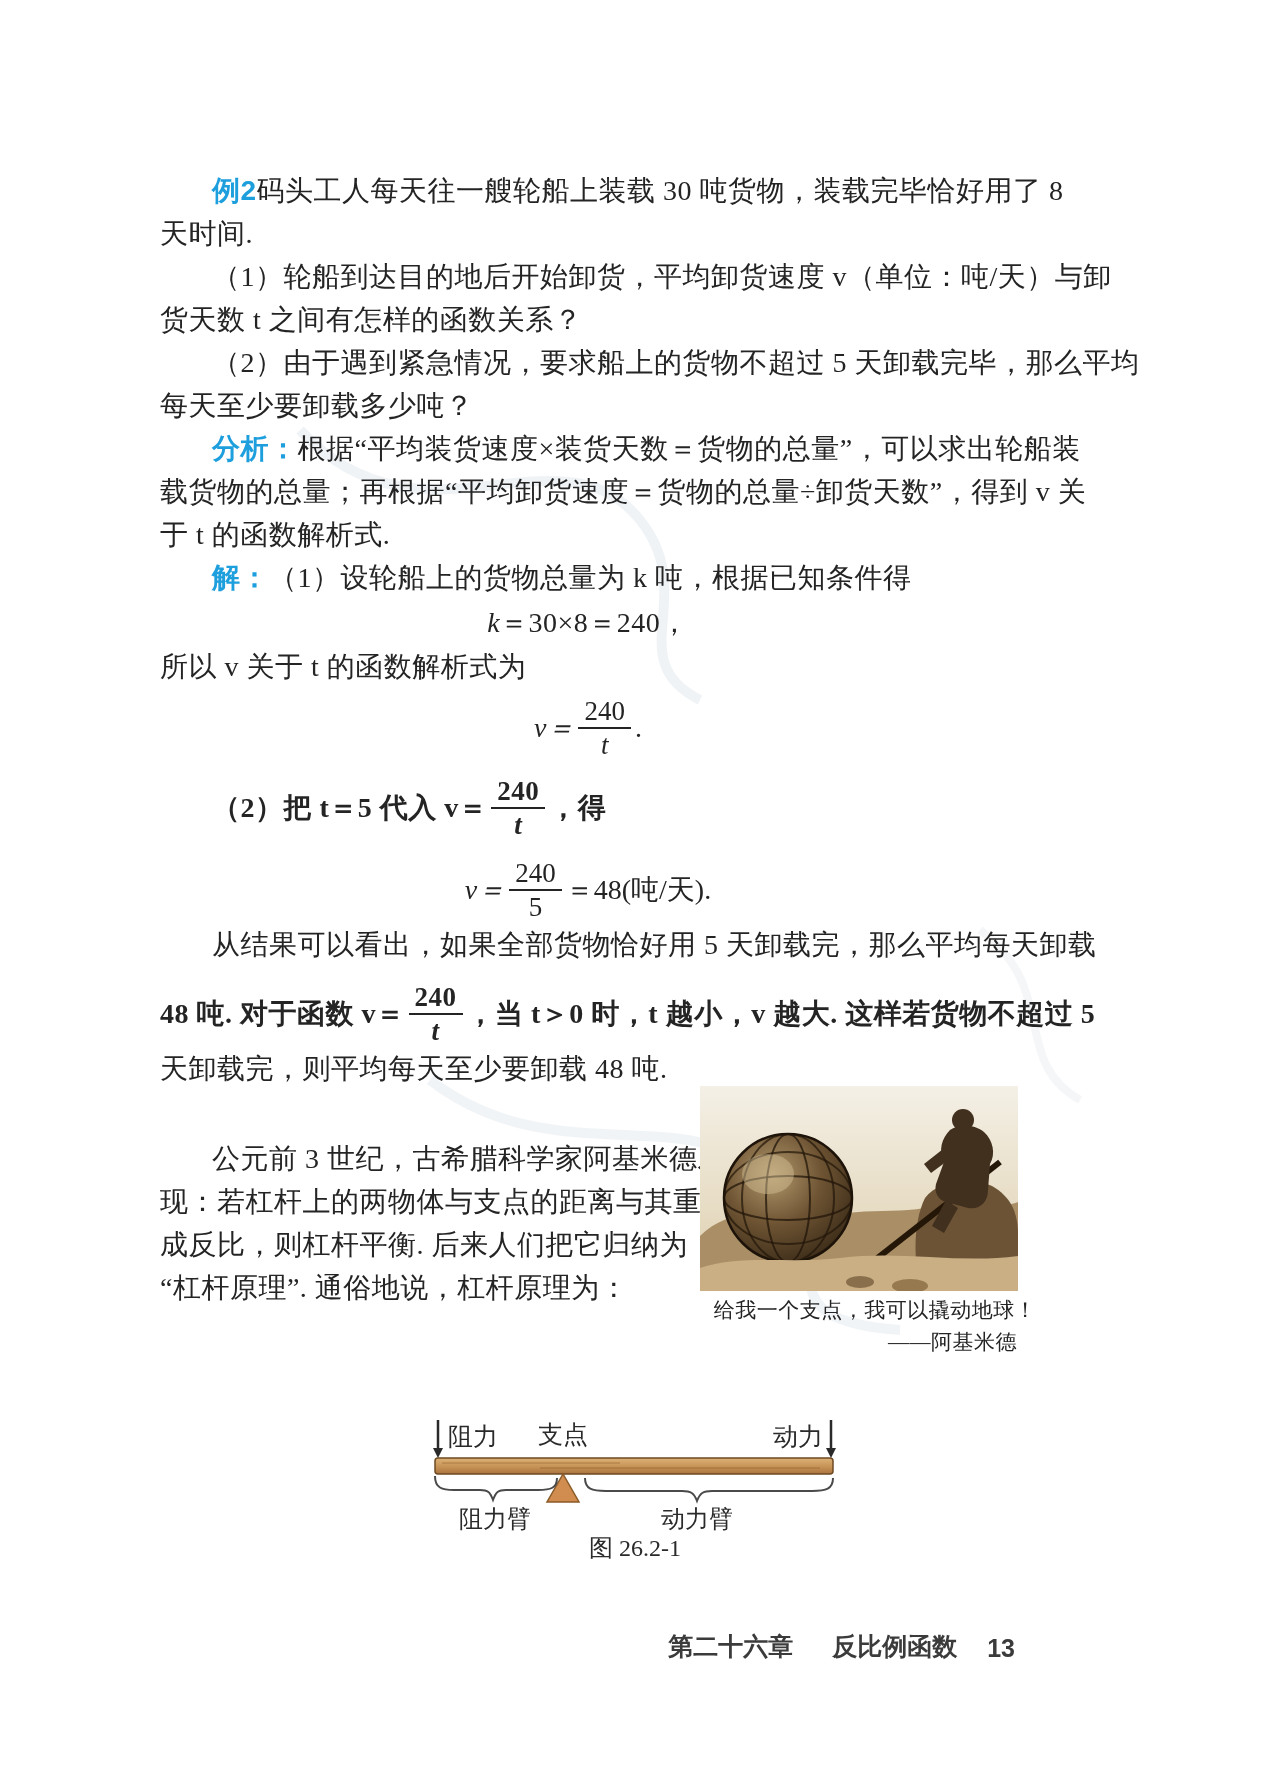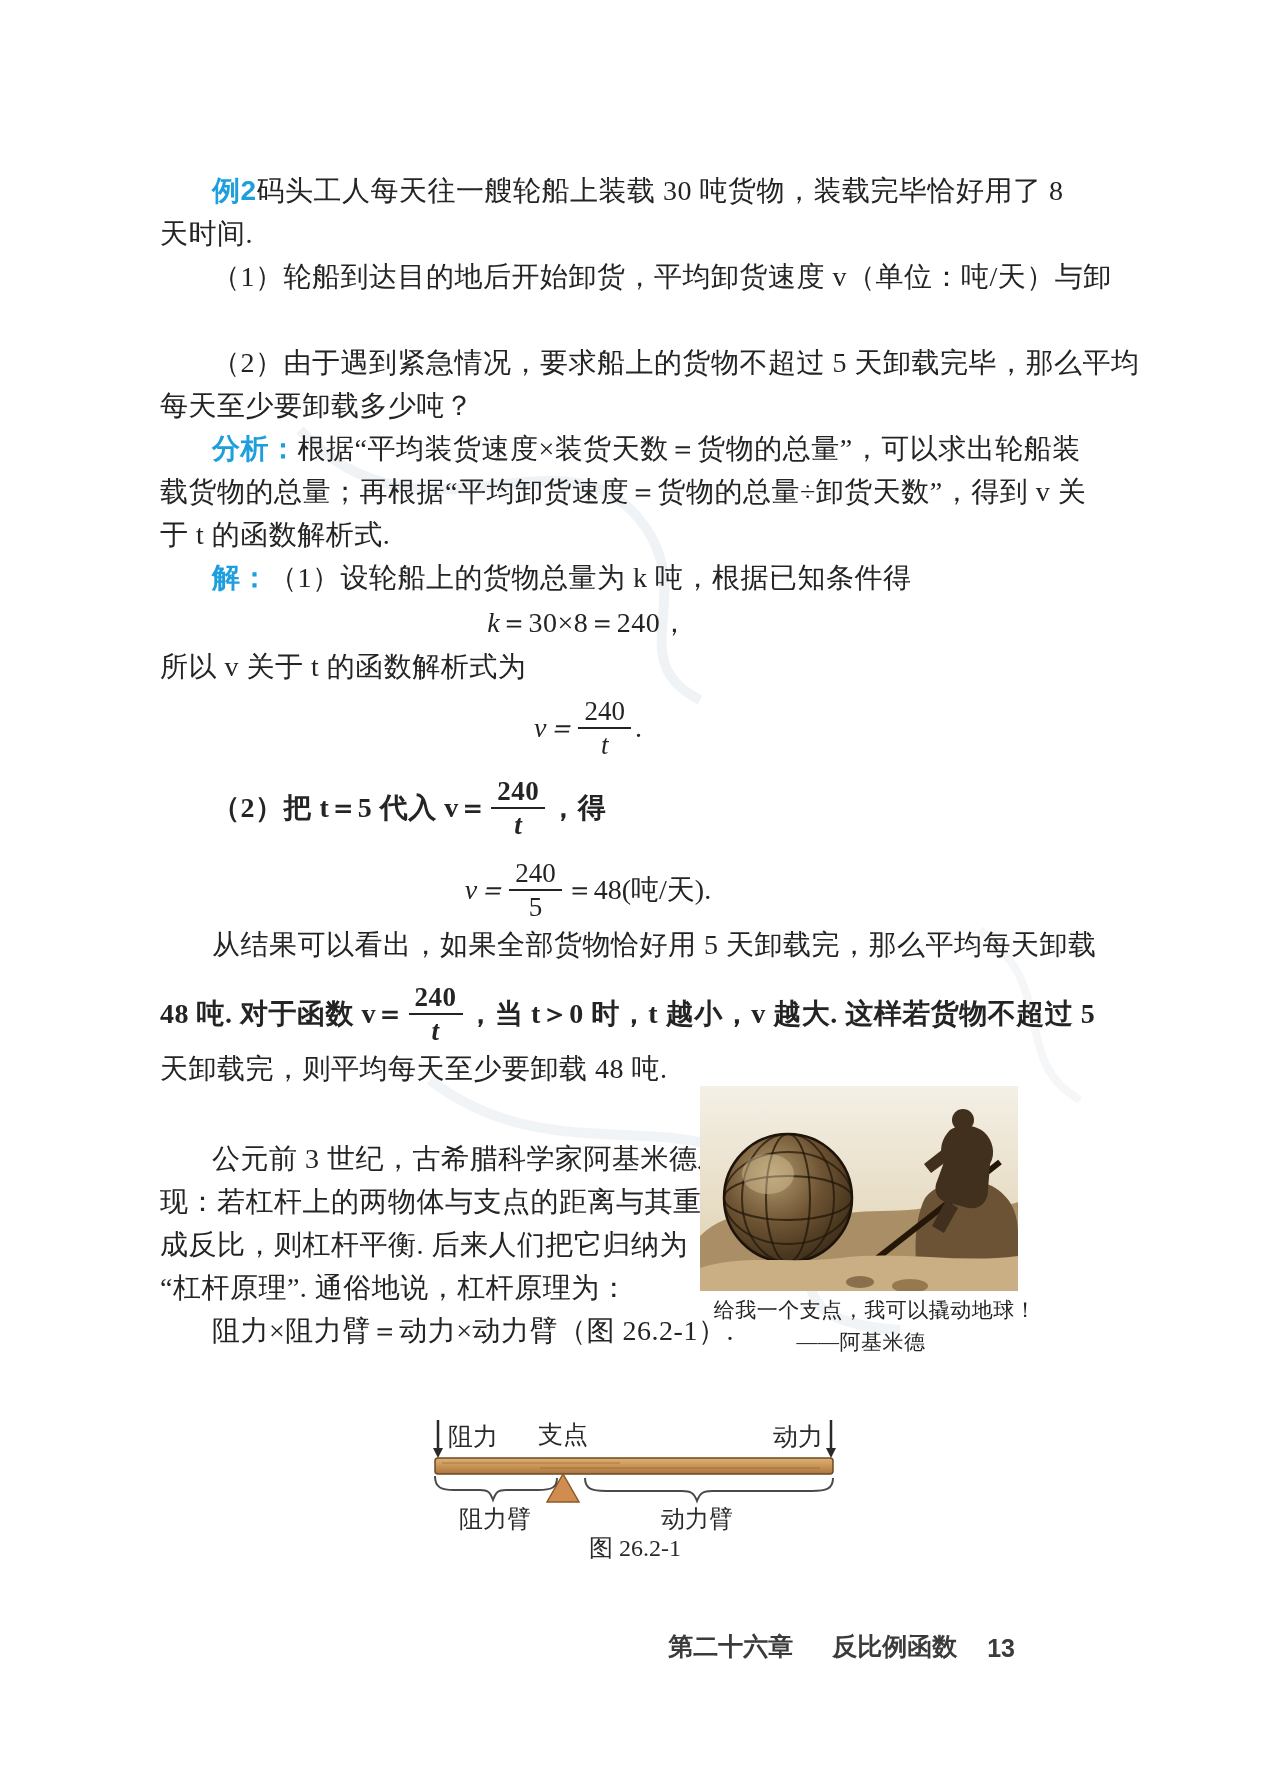--- a/index.html
+++ b/index.html
@@ -108,20 +108,21 @@
 
   <svg class="watermark" width="1265" height="1769" viewBox="0 0 1265 1769">
     <path d="M300,430 C420,560 560,420 640,520 C700,595 620,660 700,700" stroke="#e4e9ee" stroke-width="10" fill="none" opacity="0.55"></path>
     <path d="M430,1080 C560,1180 700,1090 780,1190 C840,1265 760,1320 900,1330" stroke="#e4e9ee" stroke-width="10" fill="none" opacity="0.5"></path>
     <path d="M980,930 C1060,990 1010,1060 1080,1100" stroke="#e9edf1" stroke-width="8" fill="none" opacity="0.5"></path>
   </svg>
 
   <div class="line indent" style="top:172px"><span class="tag tag-gap">例2</span><span>码头工人每天往一艘轮船上装载 30 吨货物，装载完毕恰好用了 8</span></div>
   <div class="line" style="top:215px">天时间.</div>
   <div class="line indent" style="top:258px">（1）轮船到达目的地后开始卸货，平均卸货速度 v（单位：吨/天）与卸</div>
+  <div class="line" style="top:301px">货天数 t 之间有怎样的函数关系？</div>
   <div class="line indent" style="top:344px">（2）由于遇到紧急情况，要求船上的货物不超过 5 天卸载完毕，那么平均</div>
   <div class="line" style="top:387px">每天至少要卸载多少吨？</div>
 
   <div class="line indent" style="top:430px"><span class="tag">分析：</span><span>根据“平均装货速度×装货天数＝货物的总量”，可以求出轮船装</span></div>
   <div class="line" style="top:473px">载货物的总量；再根据“平均卸货速度＝货物的总量÷卸货天数”，得到 v 关</div>
   <div class="line" style="top:516px">于 t 的函数解析式.</div>
 
   <div class="line indent" style="top:559px"><span class="tag">解：</span><span>（1）设轮船上的货物总量为 k 吨，根据已知条件得</span></div>
 
   <div class="formula" style="top:604px"><span class="var">k</span><span>＝30×8＝240，</span></div>
@@ -165,21 +166,20 @@
       </span>
       <span>，当 t＞0 时，t 越小，v 越大. 这样若货物不超过 5</span>
   </div>
 
   <div class="line" style="top:1050px">天卸载完，则平均每天至少要卸载 48 吨.</div>
 
   <div class="line arch-col indent" style="top:1140px">公元前 3 世纪，古希腊科学家阿基米德发</div>
   <div class="line arch-col" style="top:1183px">现：若杠杆上的两物体与支点的距离与其重量</div>
   <div class="line arch-col" style="top:1226px">成反比，则杠杆平衡. 后来人们把它归纳为</div>
   <div class="line arch-col" style="top:1269px">“杠杆原理”. 通俗地说，杠杆原理为：</div>
-  <div class="line arch-col indent" style="top:1312px">阻力×阻力臂＝动力×动力臂（图 26.2-1）.</div>
 
   <svg class="photo" viewBox="0 0 318 205">
     <defs>
       <linearGradient id="sky" x1="0" y1="0" x2="0" y2="1">
         <stop offset="0" stop-color="#f4f0e6"></stop>
         <stop offset="0.6" stop-color="#e7dcc4"></stop>
         <stop offset="1" stop-color="#d9c9a9"></stop>
       </linearGradient>
       <radialGradient id="globe" cx="0.38" cy="0.32" r="0.85">
         <stop offset="0" stop-color="#b49a6e"></stop>
@@ -209,21 +209,21 @@
       <path d="M250,44 C242,52 238,64 244,76 L236,98 C234,106 238,114 246,116 L268,122 C280,124 288,116 288,104 L290,78 C296,68 293,54 284,46 C275,38 258,38 250,44 Z"></path>
       <path d="M252,56 L224,78 L231,87 L258,67 Z"></path>
       <path d="M246,114 L232,140 L244,147 L258,122 Z"></path>
     </g>
     <path d="M0,182 C40,168 90,178 140,172 C200,164 260,178 318,170 L318,205 L0,205 Z" fill="#c9af83"></path>
     <ellipse cx="160" cy="196" rx="14" ry="6" fill="#8a6f4c"></ellipse>
     <ellipse cx="210" cy="200" rx="18" ry="7" fill="#97794f"></ellipse>
   </svg>
 
   <div class="photo-caption" style="top:1296px;left:705px;width:340px;text-align:center">给我一个支点，我可以撬动地球！</div>
-  <div class="photo-caption" style="top:1328px;left:705px;width:312px;text-align:center">——阿基米德</div>
+  <div class="photo-caption" style="top:1328px;left:705px;width:312px;text-align:right">——阿基米德</div>
 
   <svg style="position:absolute;left:420px;top:1412px" width="440" height="150" viewBox="0 0 440 150">
     <defs>
       <linearGradient id="wood" x1="0" y1="0" x2="0" y2="1">
         <stop offset="0" stop-color="#ddb277"></stop>
         <stop offset="0.55" stop-color="#c69255"></stop>
         <stop offset="1" stop-color="#ab7440"></stop>
       </linearGradient>
     </defs>
 

